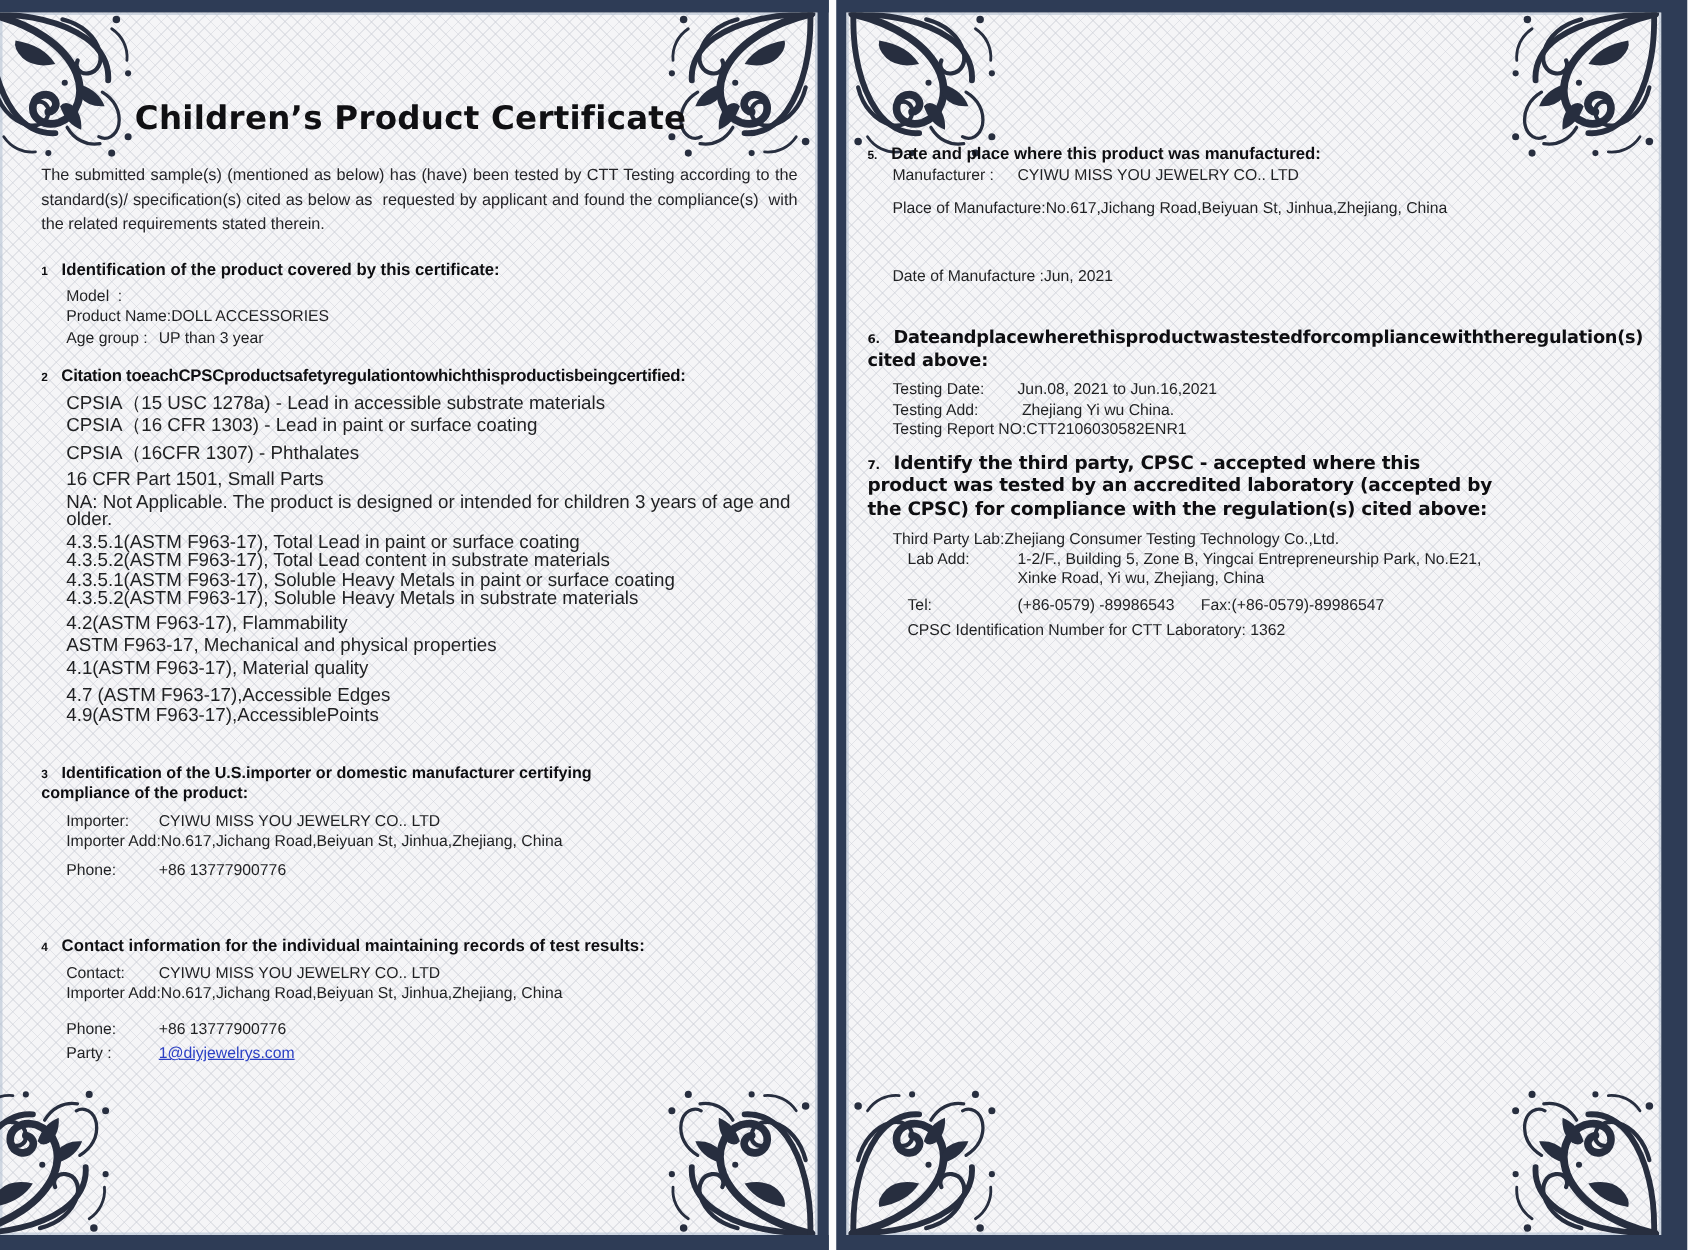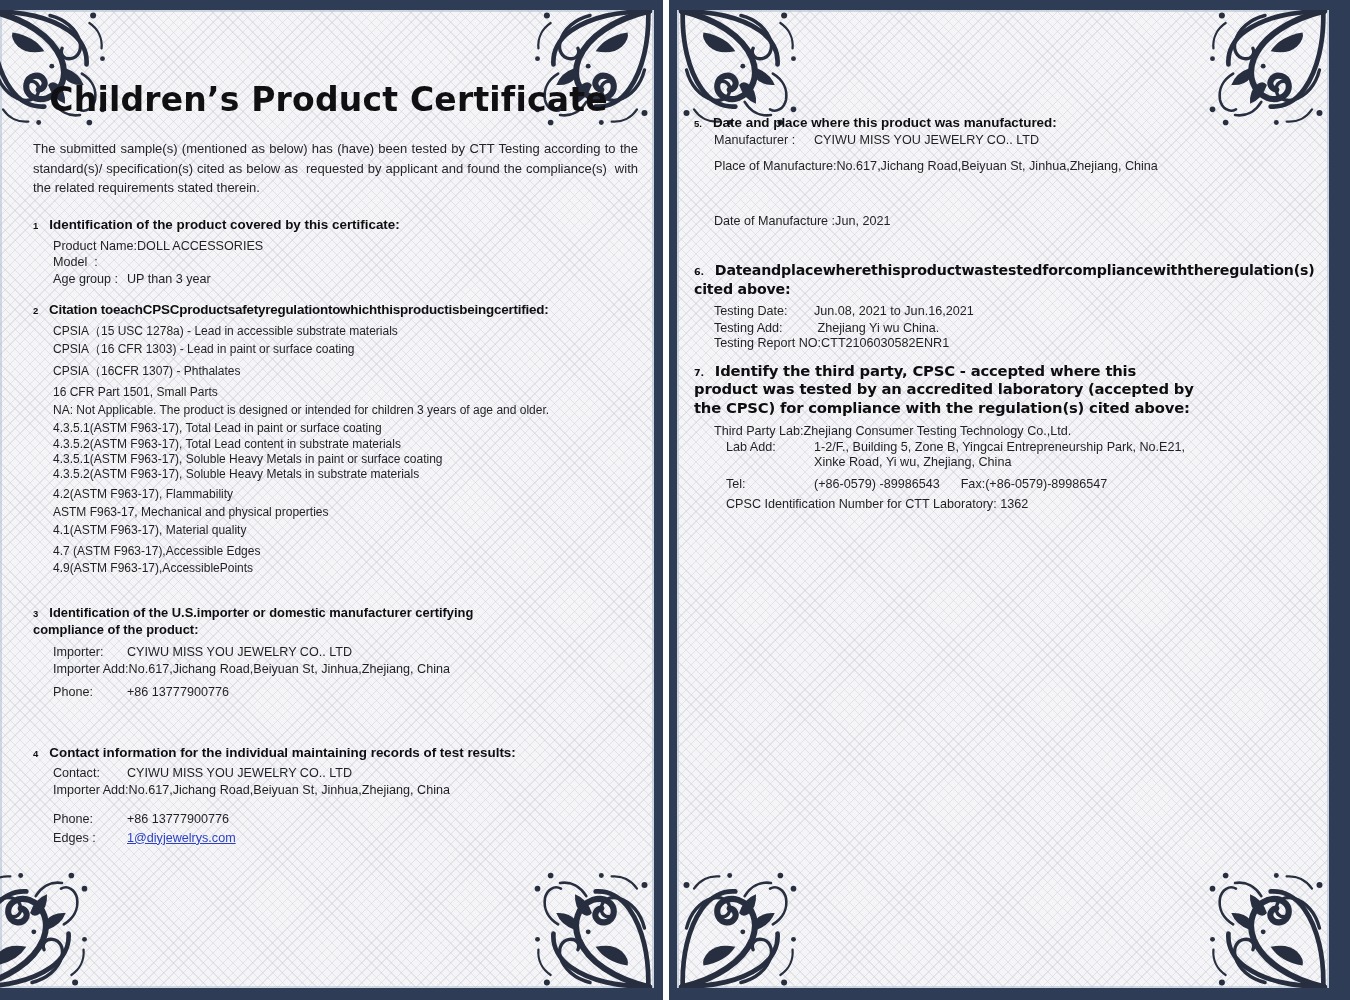--- a/index.html
+++ b/index.html
@@ -30,21 +30,21 @@
   .page-left .corner.tl{left:-16px;}
   .page-left .corner.bl{left:-34px;}
 
   .content{position:relative;z-index:2;}
   .page-left .content{padding:0 16px 0 33px;}
   .page-right .content{padding:0 24px 0 17px;}
 
   .doc-title{
     margin-top:70px;text-align:center;padding-right:14px;
     font-family:"DejaVu Sans",sans-serif;font-weight:bold;
-    font-size:33px;color:#101013;letter-spacing:.2px;
+    font-size:26px;color:#101013;letter-spacing:.2px;
   }
   .intro{
     margin-top:20px;font-size:13px;line-height:1.5;color:#242428;
     text-align:justify;white-space:pre-wrap;max-width:616px;
   }
 
   .sec{margin-top:0;}
   .sec-head{font-weight:bold;color:#0e0e11;font-size:13.4px;line-height:1.28;}
   .sec-head .num{font-size:9.5px;margin-right:11px;}
   .rounded{font-family:"DejaVu Sans",sans-serif;letter-spacing:-0.2px;}
@@ -56,21 +56,21 @@
   .lw74 .lbl{min-width:74px;}
   .lw100 .lbl{min-width:100px;}
   .lw88 .lbl{min-width:88px;}
 
   
   .s1{margin-top:18px;}
   .s1 .row:first-child{margin-top:6px;}
   .s2{margin-top:14px;}
   .s2 .sec-head{letter-spacing:-0.2px;}
   .std-list{margin-left:20px;}
-  .std-list .item{font-size:12px;line-height:13.5px;margin-top:4.5px;white-space:pre-wrap;}
+  .std-list .item{font-size:15px;line-height:13.5px;margin-top:4.5px;white-space:pre-wrap;}
   .std-list .item:nth-child(1){margin-top:7px;}
   .std-list .item:nth-child(3){margin-top:9px;}
   .std-list .item:nth-child(4){margin-top:7px;}
   .std-list .item:nth-child(5){margin-top:5px;}
   .std-list .item:nth-child(7){margin-top:2px;}
   .std-list .item:nth-child(8){margin-top:2px;}
   .std-list .item:nth-child(9){margin-top:1px;}
   .std-list .item:nth-child(10){margin-top:6.5px;}
   .std-list .item:nth-child(13){margin-top:8px;}
   .std-list .item:nth-child(14){margin-top:3px;}
@@ -153,26 +153,26 @@
       <div class="doc-title">Children’s Product Certificate</div>
 
       <div class="intro">The submitted sample(s) (mentioned as below) has (have) been tested by CTT Testing according to the standard(s)/ specification(s) cited as below as  requested by applicant and found the compliance(s)  with the related requirements stated therein.</div>
 
       <div class="sec s1">
         <div class="sec-head">
           <span class="num">1</span><span>Identification of the product covered by this certificate:</span>
         </div>
         <div class="rows lw74">
           <div class="row">
+            <span class="lbl">Model  :</span>
+            <span class="val"></span>
+          </div>
+          <div class="row">
             <span class="lbl">Product Name:</span>
             <span class="val">DOLL ACCESSORIES</span>
-          </div>
-          <div class="row">
-            <span class="lbl">Model  :</span>
-            <span class="val"></span>
           </div>
           <div class="row">
             <span class="lbl">Age group :</span>
             <span class="val">UP than 3 year</span>
           </div>
         </div>
       </div>
 
       <div class="sec s2">
         <div class="sec-head">
@@ -227,21 +227,21 @@
           </div>
           <div class="row">
             <span class="lbl">Importer Add:</span>
             <span class="val">No.617,Jichang Road,Beiyuan St, Jinhua,Zhejiang, China</span>
           </div>
           <div class="row row-phone">
             <span class="lbl">Phone:</span>
             <span class="val">+86 13777900776</span>
           </div>
           <div class="row row-email">
-            <span class="lbl">Edges :</span>
+            <span class="lbl">Party :</span>
             <span class="val link">1@diyjewelrys.com</span>
           </div>
         </div>
       </div>
     </div>
   </div>
 
   <div class="page page-right">
     <svg class="corner tl">
         <use href="#flourish"></use>

